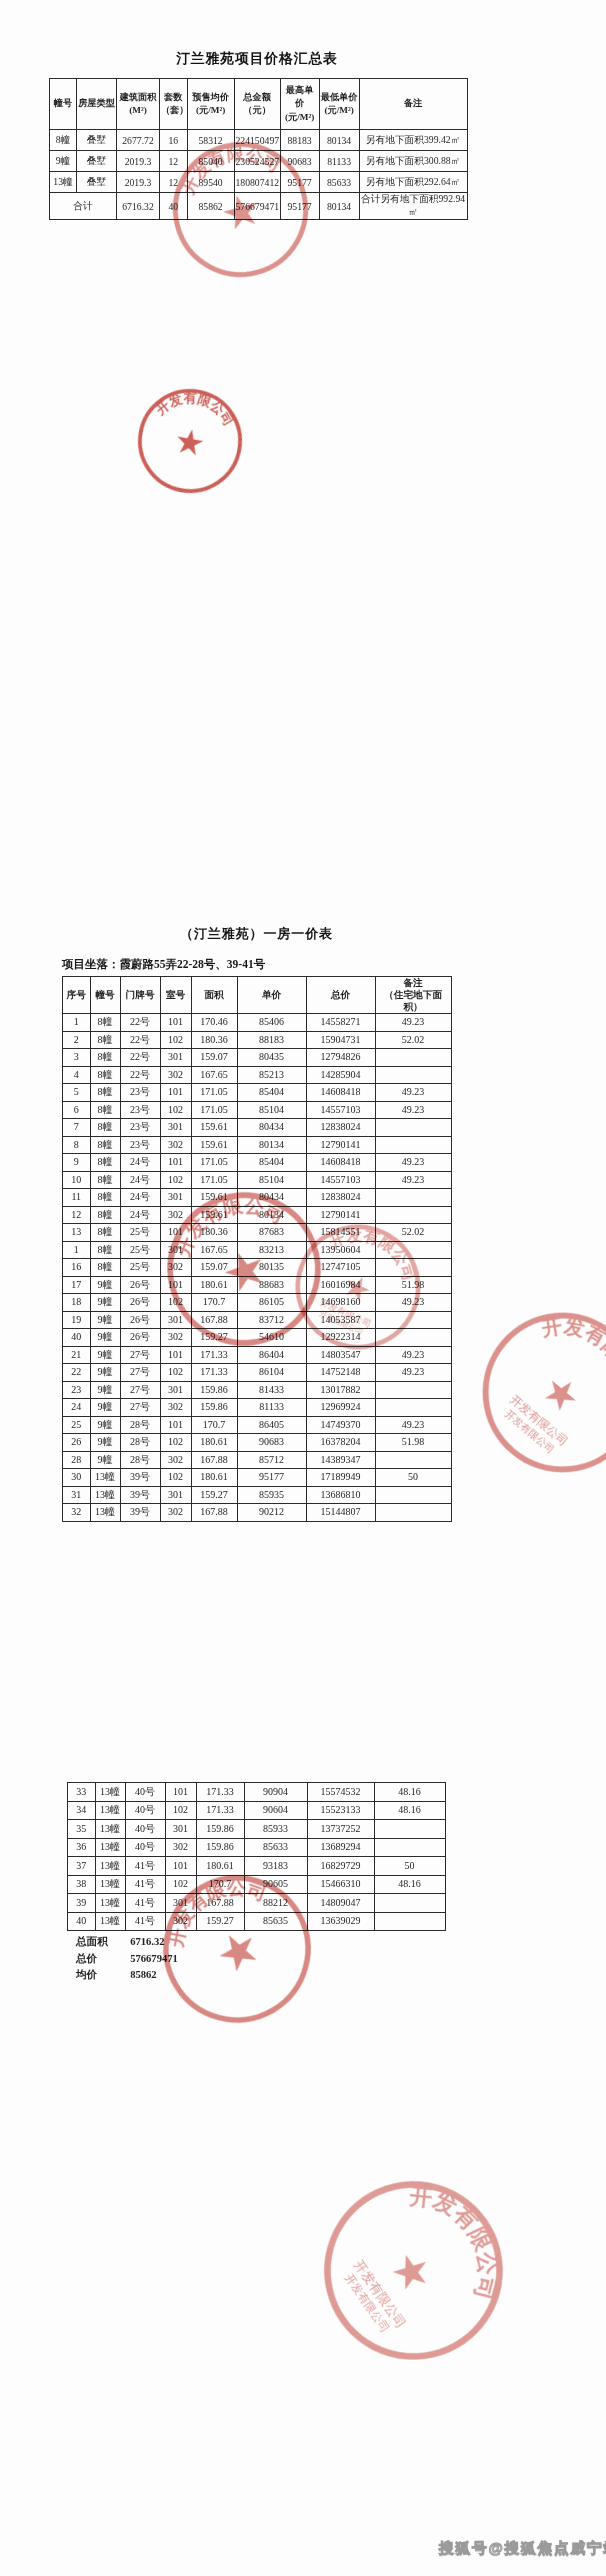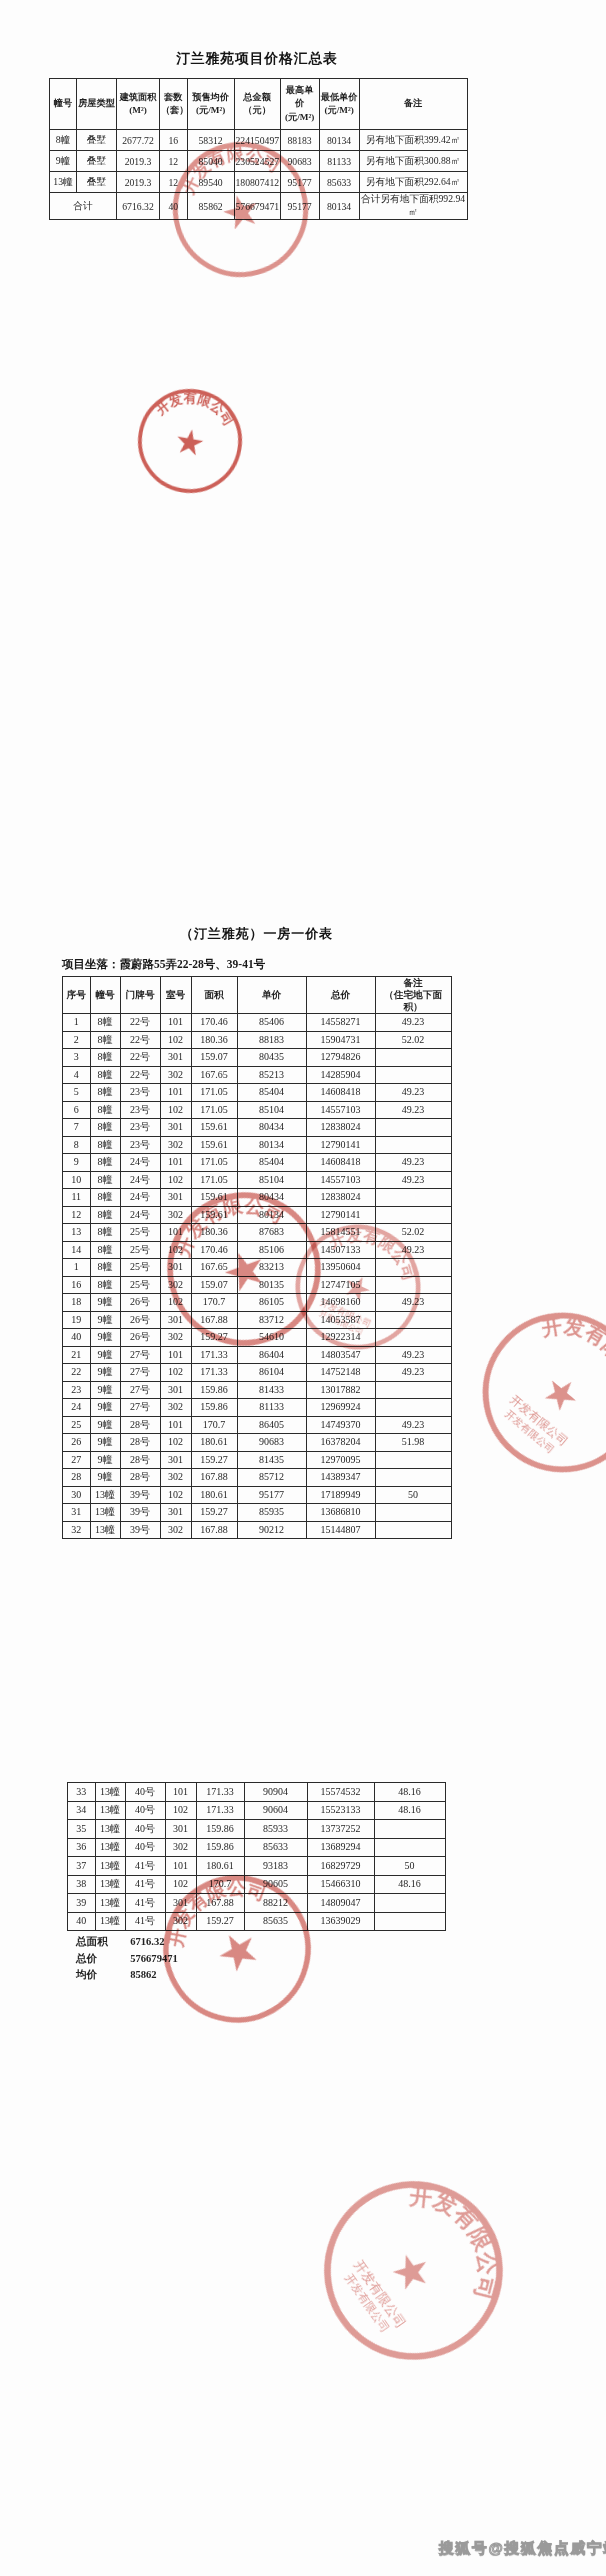--- a/index.html
+++ b/index.html
@@ -282,48 +282,48 @@
           <td>13</td>
           <td>8幢</td>
           <td>25号</td>
           <td>101</td>
           <td>180.36</td>
           <td>87683</td>
           <td>15814551</td>
           <td>52.02</td>
         </tr>
         <tr>
-          <td>14</td>
-          <td>8幢</td>
-          <td>25号</td>
-          <td>102</td>
-          <td>170.46</td>
-          <td>85106</td>
-          <td>14507133</td>
-          <td>49.23</td>
-        </tr>
-        <tr>
           <td>1</td>
           <td>8幢</td>
           <td>25号</td>
           <td>301</td>
           <td>167.65</td>
           <td>83213</td>
           <td>13950604</td>
           <td></td>
         </tr>
         <tr>
           <td>16</td>
           <td>8幢</td>
           <td>25号</td>
           <td>302</td>
           <td>159.07</td>
           <td>80135</td>
           <td>12747105</td>
           <td></td>
+        </tr>
+        <tr>
+          <td>17</td>
+          <td>9幢</td>
+          <td>26号</td>
+          <td>101</td>
+          <td>180.61</td>
+          <td>88683</td>
+          <td>16016984</td>
+          <td>51.98</td>
         </tr>
         <tr>
           <td>18</td>
           <td>9幢</td>
           <td>26号</td>
           <td>102</td>
           <td>170.7</td>
           <td>86105</td>
           <td>14698160</td>
           <td>49.23</td>
@@ -400,30 +400,20 @@
         </tr>
         <tr>
           <td>26</td>
           <td>9幢</td>
           <td>28号</td>
           <td>102</td>
           <td>180.61</td>
           <td>90683</td>
           <td>16378204</td>
           <td>51.98</td>
-        </tr>
-        <tr>
-          <td>27</td>
-          <td>9幢</td>
-          <td>28号</td>
-          <td>301</td>
-          <td>159.27</td>
-          <td>81435</td>
-          <td>12970095</td>
-          <td></td>
         </tr>
         <tr>
           <td>28</td>
           <td>9幢</td>
           <td>28号</td>
           <td>302</td>
           <td>167.88</td>
           <td>85712</td>
           <td>14389347</td>
           <td></td>

